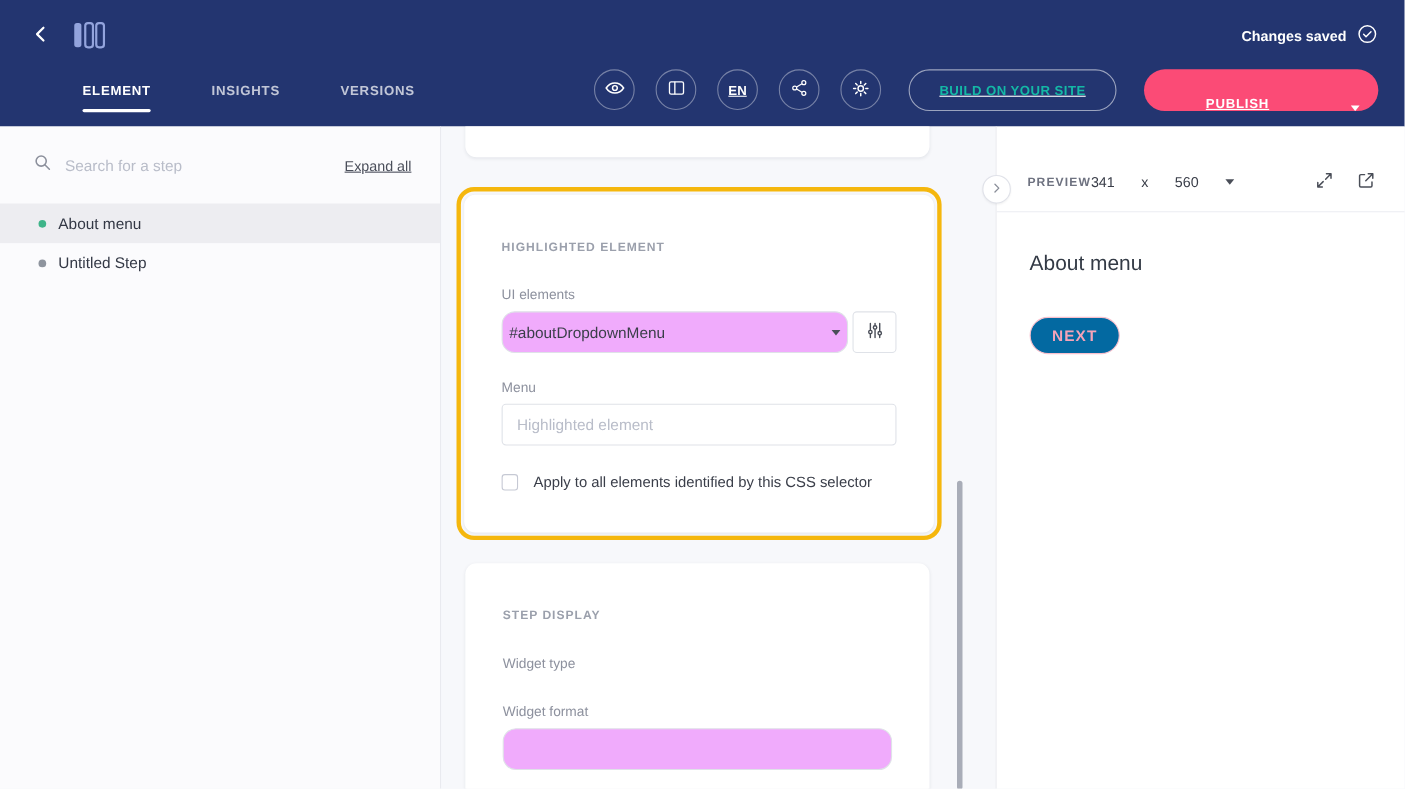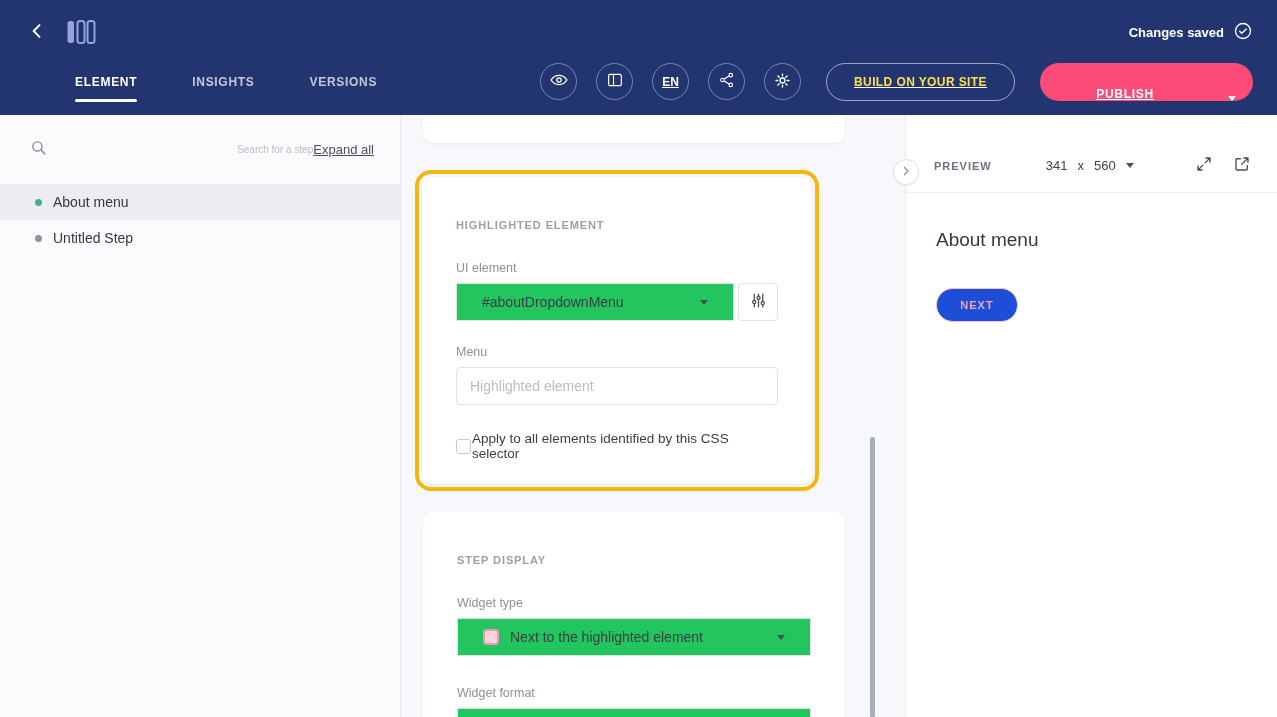--- a/index.html
+++ b/index.html
@@ -16,79 +16,79 @@
   .app-title { font-size:24px; font-weight:600; letter-spacing:.2px; }
   .saved { margin-left:auto; display:flex; align-items:center; gap:9px; font-size:13px; font-weight:700; }
 
   .hrow2 { display:flex; align-items:center; height:51px; padding-left:51px; }
   .tabs { display:flex; gap:55px; }
   .tab { background:none; border:none; color:rgba(255,255,255,.72); font-size:12px; font-weight:700; letter-spacing:.7px; cursor:pointer; position:relative; padding:4px 0; }
   .tab.active { color:#fff; }
   .tab.active::after { content:""; position:absolute; left:0; right:0; bottom:-9px; height:3px; background:#fff; border-radius:2px; }
   .hactions { margin-left:auto; display:flex; align-items:center;text-decoration:underline; }
   .circle-btn { width:37px; height:37px; border-radius:50%; border:1px solid rgba(255,255,255,.38); background:transparent; display:flex; align-items:center; justify-content:center; margin-right:19px; cursor:pointer; color:#fff; font-size:12px; font-weight:700; }
-  .build-btn { height:38px; padding:0 27px; border-radius:19px; border:1px solid rgba(255,255,255,.55); background:transparent; color:#fde047; font-size:12px; font-weight:700; letter-spacing:.4px; cursor:pointer; margin-left:6px; margin-right:25px; }
+  .build-btn { height:38px; padding:0 27px; border-radius:19px; border:1px solid rgba(255,255,255,.55); background:transparent; color:#14b8a6; font-size:12px; font-weight:700; letter-spacing:.4px; cursor:pointer; margin-left:6px; margin-right:25px; }
   .publish { display:flex; align-items:flex-end; height:38px; border-radius:19px; overflow:hidden; background:#fb4b76; }
   .pub-main { width:170px; border:none; background:transparent; color:#fff; font-size:12px; font-weight:700; letter-spacing:.7px; cursor:pointer; }
   .pub-sep { width:1px; background:rgba(255,255,255,.45); margin:8px 0; }
   .pub-caret { width:42px; border:none; background:transparent; display:flex; align-items:center; justify-content:center; cursor:pointer; }
   .caret-down { width:0; height:0; border-left:4px solid transparent; border-right:4px solid transparent; border-top:5px solid #fff; }
   .caret-dark { border-top-color:#4a4e58; }
 
   
   .main { display:flex; height:602px; }
 
   
   .sidebar { width:401px; background:#fbfbfd; border-right:1px solid #e9eaef; }
   .search-row { display:flex; align-items:center; padding:24px 26px 10px 30px; }
   .search-row svg { margin-right:12px; flex:none; }
-  .search-input { flex:1; border:none; outline:none; background:transparent; font-size:10px; color:#333845; min-width:0;text-align:right; }
+  .search-input { flex:1; border:none; outline:none; background:transparent; font-size:14px; color:#333845; min-width:0; }
   .search-input::placeholder { color:#b9bdc9; }
   .expand-all { border:none; background:none; font-size:13px; color:#4a4e5a; cursor:pointer;text-decoration:underline; }
   .step-list { margin-top:14px; }
   .step { height:36px; display:flex; align-items:center; padding-left:35px; font-size:14px; color:#333845; cursor:pointer; }
   .step.active { background:#ededf1; }
   .dot { width:7px; height:7px; border-radius:50%; margin-right:11px; flex:none; }
   .dot-green { background:#3eb489; }
   .dot-gray { background:#8e949e; }
 
   
   .editor { flex:1; position:relative; overflow:hidden; background:#f7f8fb; }
   .card { background:#fff; border-radius:10px; box-shadow:0 1px 3px rgba(25,35,65,.08); }
   .card-top { position:absolute; left:22px; top:-28px; width:422px; height:56px; }
-  .ring { position:absolute; left:14px; top:55px; width:404px; height:321px; border:4px solid #f5b70d; border-radius:16px; padding:3px; }
+  .ring { position:absolute; left:14px; top:55px; width:441px; height:321px; border:4px solid #f5b70d; border-radius:16px; padding:3px; }
   .card-he { width:100%; height:100%; padding:42px 34px; border-radius:10px; }
   .card-sd { position:absolute; left:22px; top:397px; width:422px; height:300px; padding:42px 34px; }
   .section-label { font-size:11px; font-weight:700; letter-spacing:.9px; color:#9ba0ac; }
   .field-label { font-size:12.5px; color:#8d919e; margin-top:30px; margin-bottom:8px; }
   .field-label.mt24 { margin-top:24px; }
   .select-row { display:flex; gap:4px; }
-  .select { height:38px; border:1px solid #dfe2e8; border-radius:0; background:#22c55e; display:flex; align-items:center; padding:0 25px; font-size:14px; color:#3a3e49; cursor:pointer; width:100%; }
+  .select { height:38px; border:1px solid #dfe2e8; border-radius:12px; background:#f0abfc; display:flex; align-items:center; padding:0 6px; font-size:14px; color:#3a3e49; cursor:pointer; width:100%; }
   .select .sel-text { flex:1; text-align:left; }
   .select-ui { flex:1; width:auto; }
   .icon-btn { width:40px; height:38px; flex:none; border:1px solid #dfe2e8; border-radius:4px; background:#fff; display:flex; align-items:center; justify-content:center; cursor:pointer; }
   .text-input { width:100%; height:38px; border:1px solid #dfe2e8; border-radius:4px; padding:0 13px; font-size:14px; color:#3a3e49; outline:none; background:#fff; }
   .text-input::placeholder { color:#b9bdc9; }
-  .checkbox-row { display:flex; align-items:center; gap:1px; margin-top:26px; }
+  .checkbox-row { display:flex; align-items:center; gap:14px; margin-top:26px; }
   .checkbox { appearance:none; -webkit-appearance:none; width:15px; height:15px; border:1px solid #c6c9d4; border-radius:3px; background:#fff; cursor:pointer; flex:none; }
   .checkbox-label { font-size:13.5px; color:#3a3e49; }
   .widget-icon { width:16px; height:16px; border:2px solid #f29ab2; background:#fbd6e0; border-radius:4px; margin-right:11px; flex:none; }
   .scroll-thumb { position:absolute; right:30px; top:322px; width:5px; height:281px; background:#a9adb8; border-radius:3px; cursor:pointer; }
 
   
   .preview { width:372px; background:#fff; border-left:1px solid #e9eaef; position:relative; }
   .collapse-btn { position:absolute; left:-13px; top:44px; width:26px; height:26px; border-radius:50%; border:1px solid #e0e2e9; background:#fff; display:flex; align-items:center; justify-content:center; cursor:pointer; box-shadow:0 1px 2px rgba(0,0,0,.06); z-index:5; }
   .preview-header { height:78px; display:flex; align-items:center; padding:24px 26px 0 28px; border-bottom:1px solid #edeef3; }
   .pv-label { font-size:11px; font-weight:700; letter-spacing:1px; color:#6e7280; }
-  .pv-size { display:flex; align-items:center; gap:10px; margin-left:54px; background:none; border:none; font-size:13px; color:#3a3e49; cursor:pointer; }
+  .pv-size { display:flex; align-items:center; gap:24px; background:none; border:none; font-size:13px; color:#3a3e49; cursor:pointer; }
   .pv-actions { margin-left:auto; display:flex; gap:20px; }
   .pv-icon-btn { background:none; border:none; cursor:pointer; display:flex; padding:0; }
   .preview-body { padding:36px 30px; }
   .pv-title { font-size:19px; font-weight:400; color:#333a45; }
-  .next-btn { margin-top:37px; width:82px; height:34px; border:1px solid #f8c0cd; border-radius:17px; background:#1d4ed8; color:#f5a3b8; font-size:11px; font-weight:700; letter-spacing:1px; cursor:pointer; display:flex; align-items:center; justify-content:center; }
+  .next-btn { margin-top:37px; width:82px; height:34px; border:1px solid #f8c0cd; border-radius:17px; background:#0369a1; color:#f5a3b8; font-size:14px; font-weight:700; letter-spacing:1px; cursor:pointer; display:flex; align-items:center; justify-content:center; }
 </style>
 </head>
 <body>
 
 <header class="app-header">
   <div class="hrow1">
     <button class="back-btn">
       <span>
         <svg width="20" height="20" viewBox="0 0 24 24" fill="none">
             <path d="M15 5l-7 7 7 7" stroke="#fff" stroke-width="2.4" stroke-linecap="round" stroke-linejoin="round"></path>
@@ -193,21 +193,21 @@
     </div>
   </aside>
 
   <section class="editor">
     <div class="card card-top"></div>
 
     <div class="ring">
       <div class="card card-he">
         <div class="section-label">HIGHLIGHTED ELEMENT</div>
 
-        <div class="field-label">UI element</div>
+        <div class="field-label">UI elements</div>
         <div class="select-row">
           <button class="select select-ui">
             <span class="sel-text">#aboutDropdownMenu</span>
             <span class="caret-down caret-dark"></span>
           </button>
           <button class="icon-btn">
             <span>
               <svg width="17" height="17" viewBox="0 0 24 24" fill="none" stroke="#4a4e58" stroke-width="1.8" stroke-linecap="round">
                   <path d="M6 3v18M12 3v18M18 3v18"></path>
                   <circle cx="6" cy="14" r="2.2" fill="#fff"></circle>
@@ -225,25 +225,20 @@
           <input type="checkbox" class="checkbox" style="">
           <span class="checkbox-label">Apply to all elements identified by this CSS selector</span>
         </div>
       </div>
     </div>
 
     <div class="card card-sd">
       <div class="section-label">STEP DISPLAY</div>
 
       <div class="field-label">Widget type</div>
-      <button class="select">
-        <span class="widget-icon"></span>
-        <span class="sel-text">Next to the highlighted element</span>
-        <span class="caret-down caret-dark"></span>
-      </button>
 
       <div class="field-label">Widget format</div>
       <button class="select">
 
         <span class="sel-text"></span>
 
       </button>
     </div>
 
     <div class="scroll-thumb"></div>

